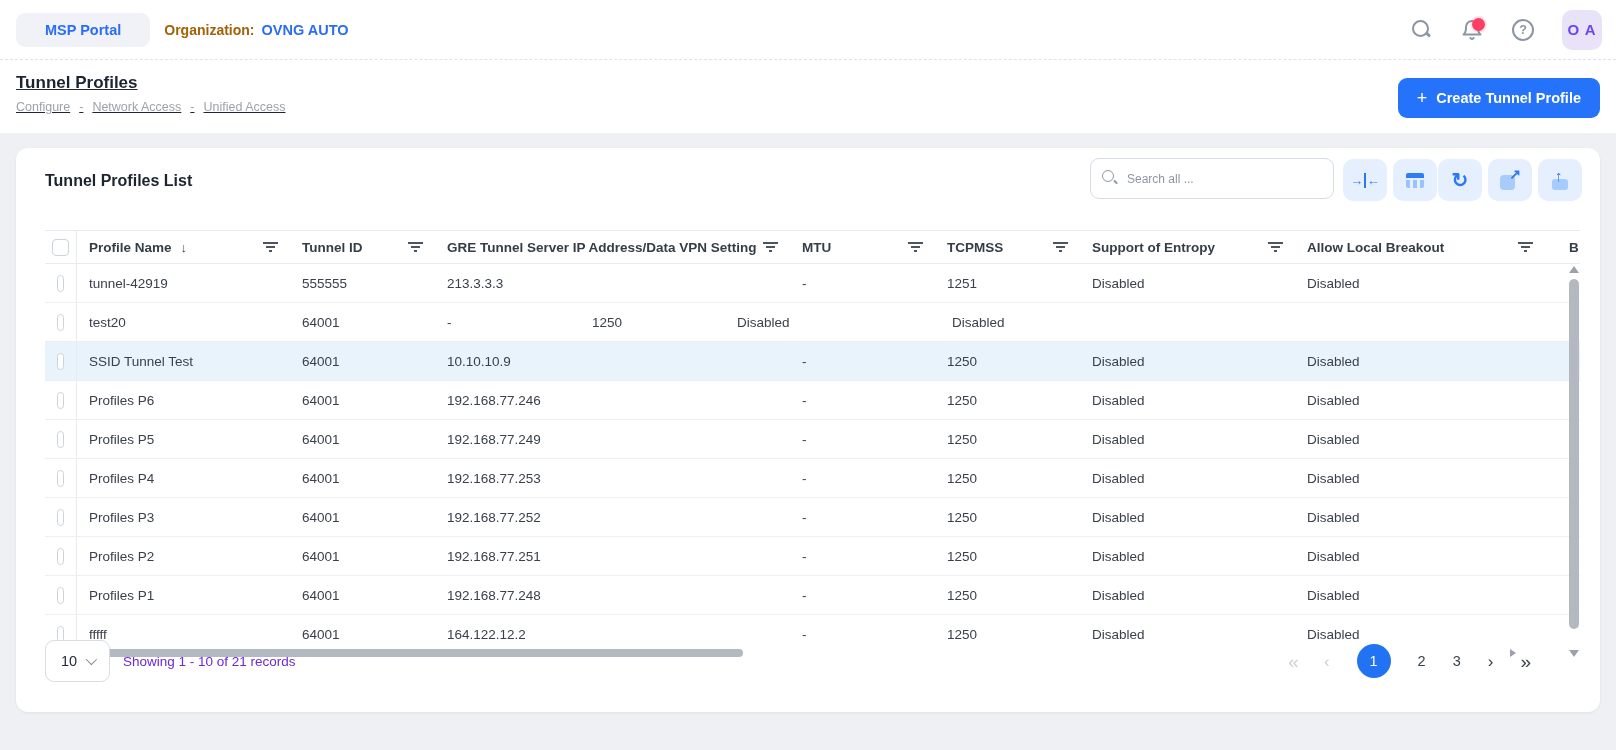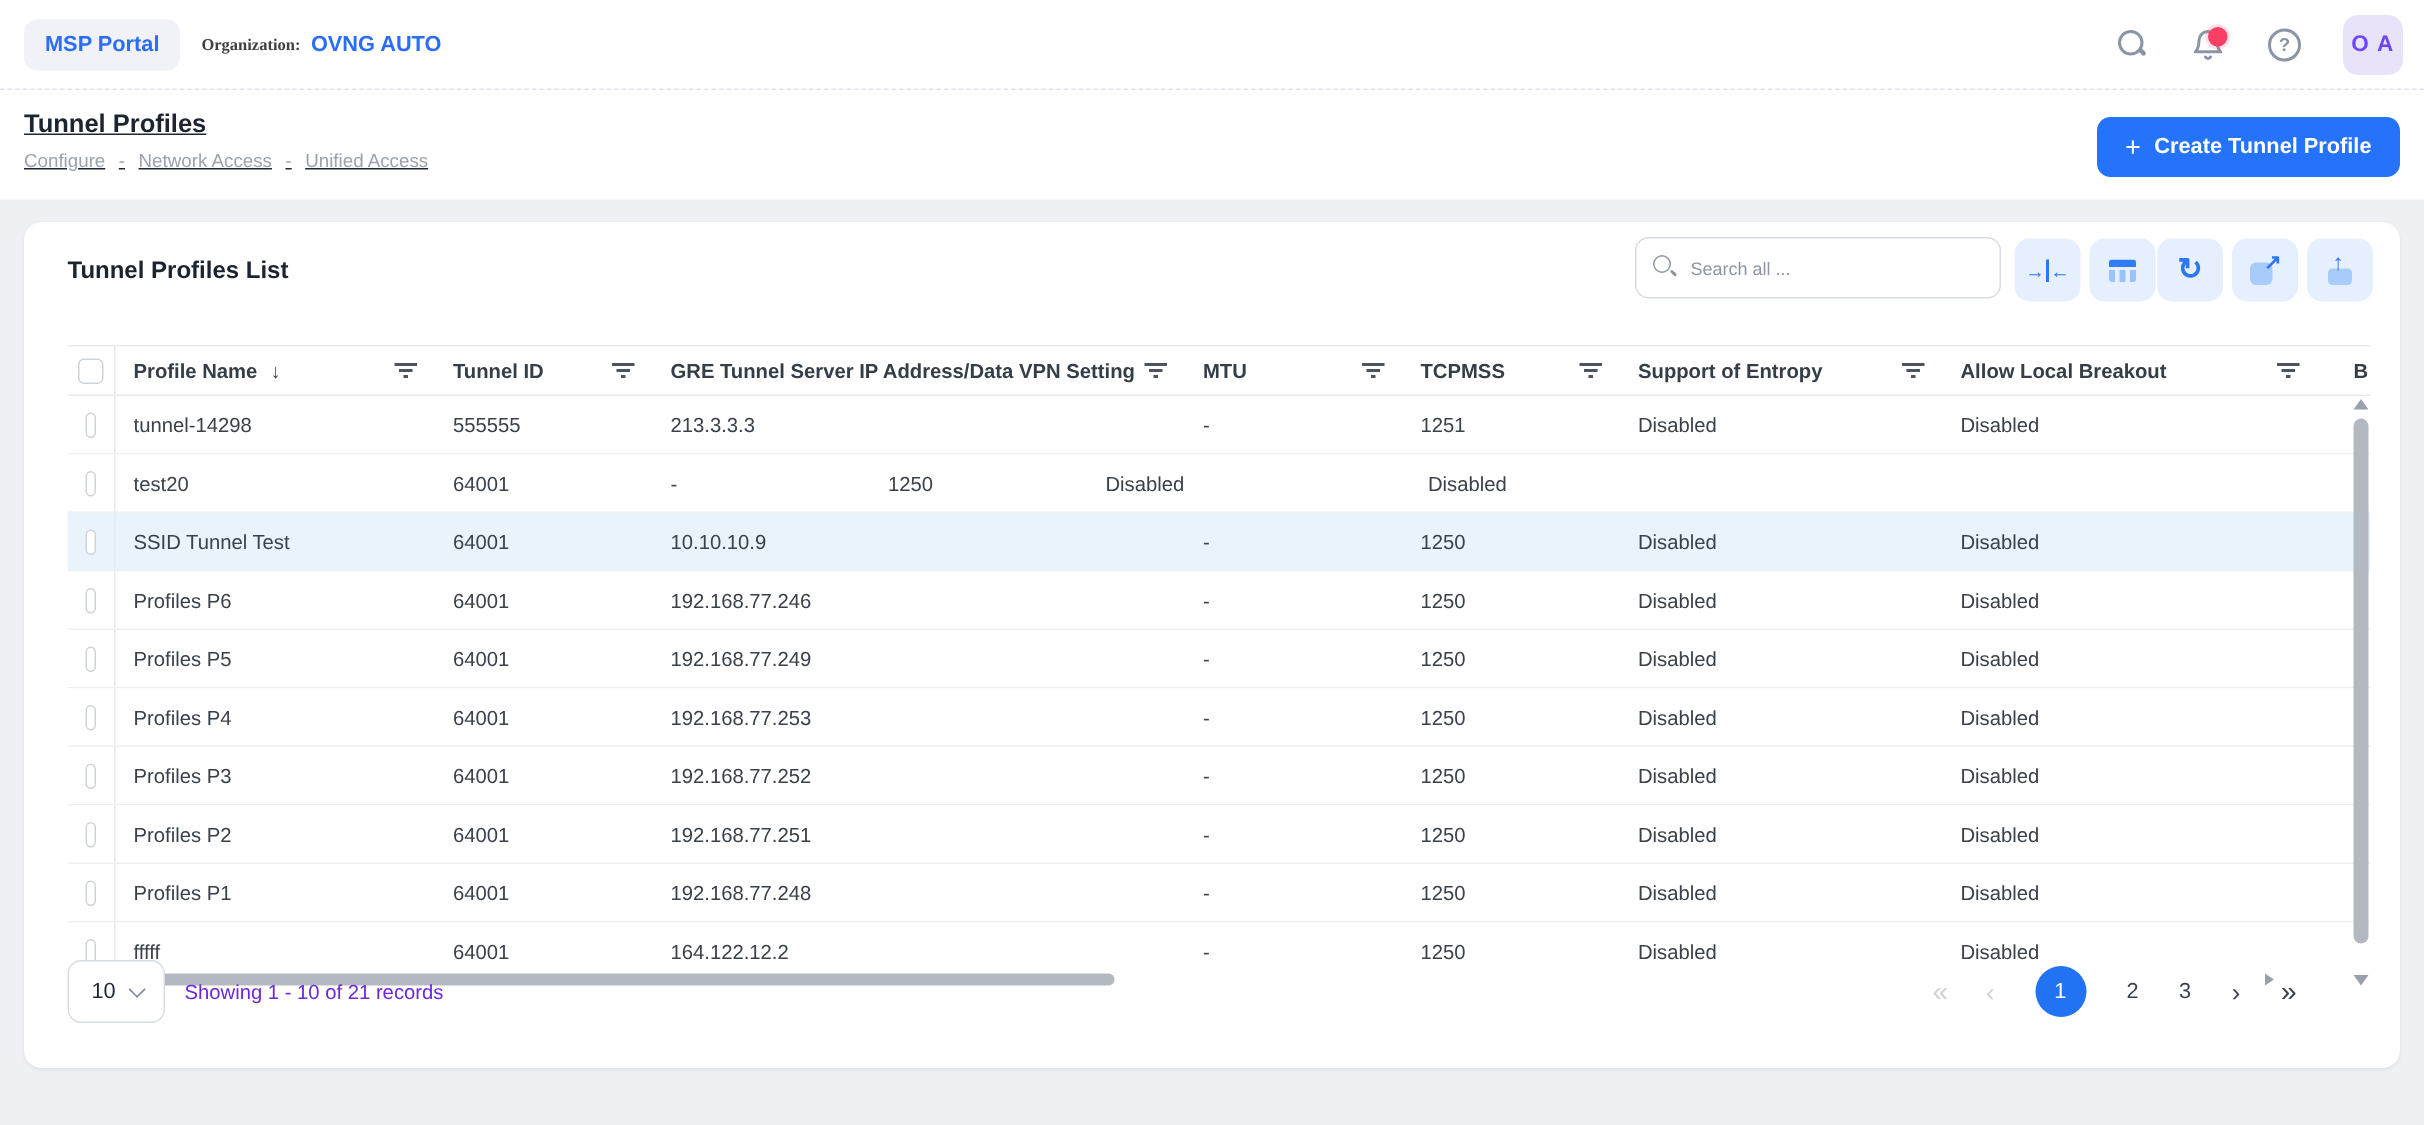--- a/index.html
+++ b/index.html
@@ -2,23 +2,23 @@
 <html><head>
 <meta charset="utf-8">
 <style>
   * { margin:0; padding:0; box-sizing:border-box; }
   html,body { width:1616px; height:750px; overflow:hidden;
     font-family:"Liberation Sans", sans-serif; background:#eef0f3; color:#1f2733; }
 
   
   .topbar { height:60px; background:#fff; display:flex; align-items:center;
     padding:0 14px 0 16px; border-bottom:1px dashed #dfe3e9; }
-  .msp-chip { background:#f0f2f7; border-radius:9px; padding:9px 14px;
+  .msp-chip { background:#f0f2f7; border-radius:9px; padding:9px 29px;
     color:#2b6df5; font-weight:bold; font-size:14.5px; cursor:pointer; }
-  .org-label { margin-left:14px; font-size:11px; font-weight:bold; color:#404040;font-family:Liberation Serif, serif; }
+  .org-label { margin-left:14px; font-size:14px; font-weight:bold; color:#a16207; }
   .org-value { color:#2b6df5; font-weight:bold; font-size:14.5px; margin-left:7px; cursor:pointer; }
   .top-icons { margin-left:auto; display:flex; align-items:center; gap:28px; }
 
   .mag { width:21px; height:21px; position:relative; display:inline-block; cursor:pointer; }
   .mag::before { content:""; position:absolute; left:1px; top:1px; width:13px; height:13px;
     border:2.2px solid #8b95a5; border-radius:50%; }
   .mag::after { content:""; position:absolute; left:14px; top:14px; width:6px; height:3px;
     background:#8b95a5; border-radius:2px; transform:rotate(45deg); }
 
   .bell-wrap { position:relative; width:24px; height:24px; cursor:pointer; }
@@ -263,21 +263,21 @@
       <div class="th w-b">
         <span>B</span>
       </div>
     </div>
 
     <div class="tbody">
   <div class="tr">
     <div class="td w-check">
       <span class="cb"></span>
     </div>
-    <div class="td w-name">tunnel-14298</div>
+    <div class="td w-name">tunnel-42919</div>
     <div class="td w-tid">555555</div>
     <div class="td w-gre">213.3.3.3</div>
     <div class="td w-mtu">-</div>
     <div class="td w-mss">1251</div>
     <div class="td w-ent">Disabled</div>
     <div class="td w-brk">Disabled</div>
     <div class="td w-b"></div>
   </div>
 
   <div class="tr">

